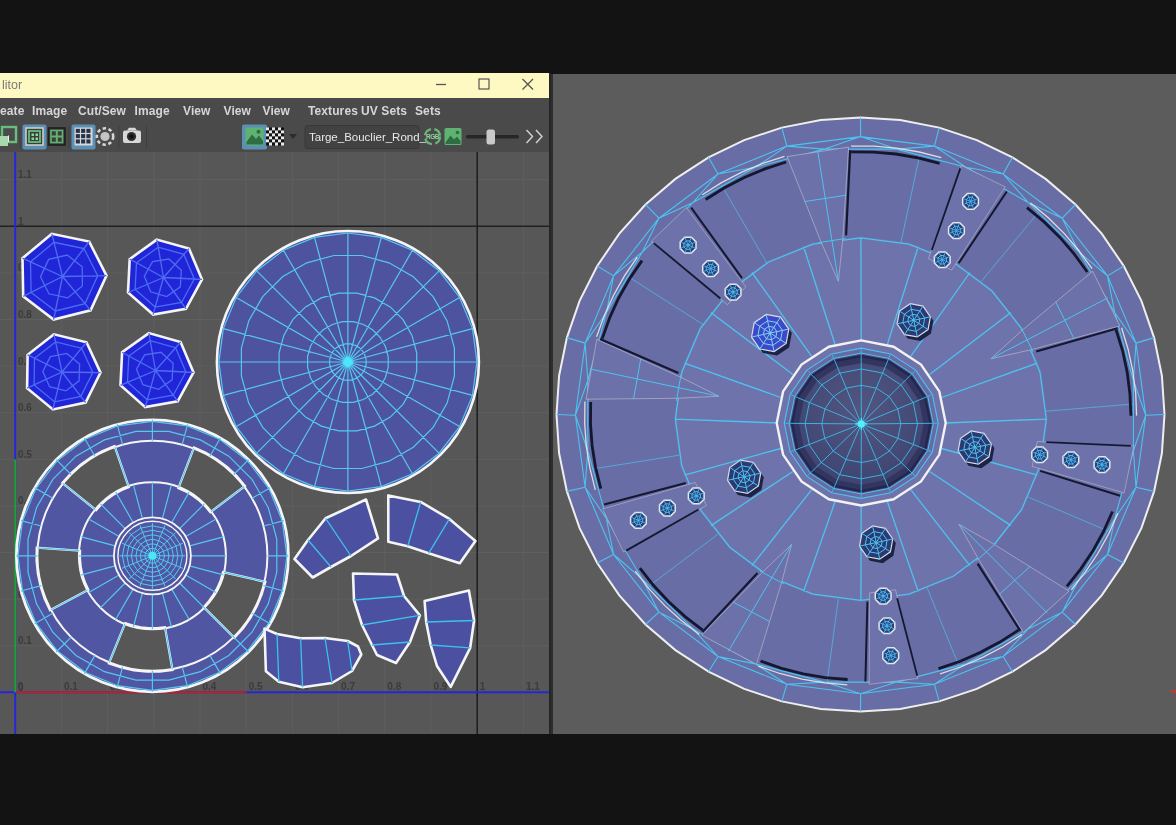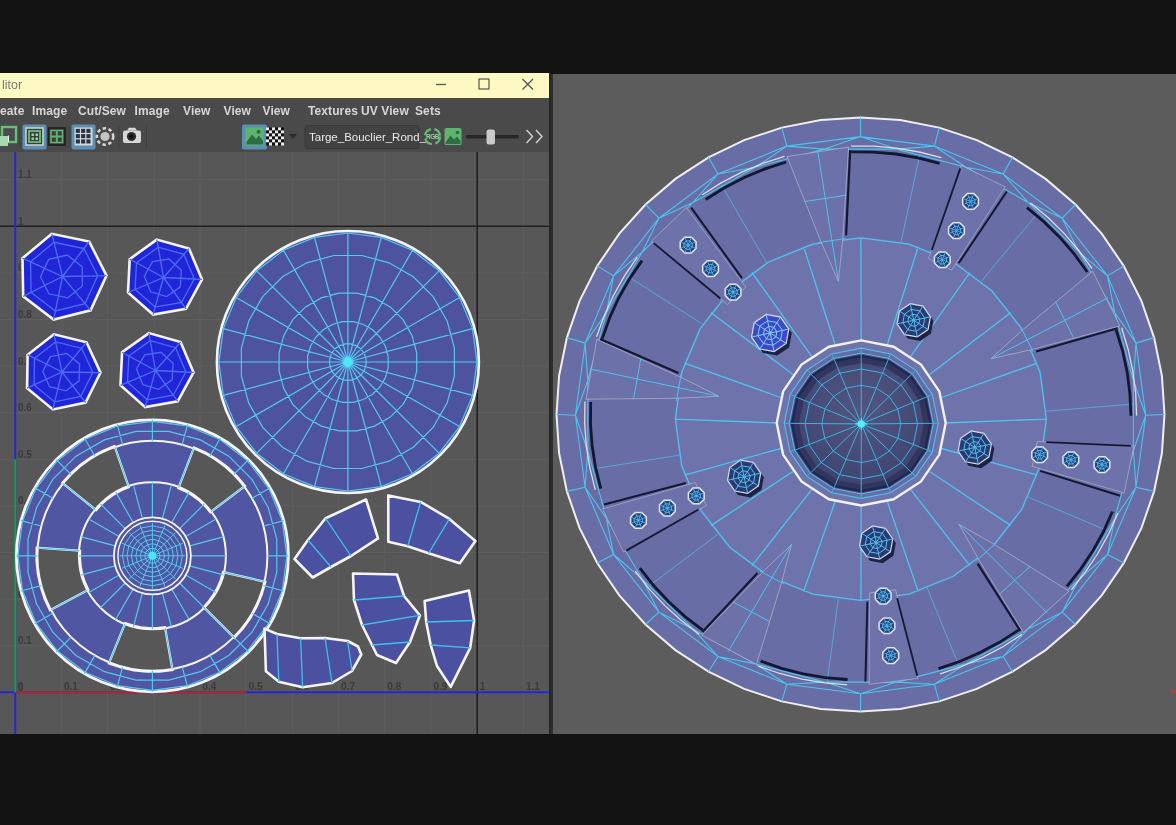--- a/index.html
+++ b/index.html
@@ -260,21 +260,21 @@
   </div>
   <div id="menu">
       <span style="position:absolute;left:0px;top:0">eate</span>
       <span style="position:absolute;left:32px;top:0">Image</span>
       <span style="position:absolute;left:78px;top:0">Cut/Sew</span>
       <span style="position:absolute;left:134.5px;top:0">Image</span>
       <span style="position:absolute;left:183px;top:0">View</span>
       <span style="position:absolute;left:223.5px;top:0">View</span>
       <span style="position:absolute;left:262.5px;top:0">View</span>
       <span style="position:absolute;left:308px;top:0">Textures</span>
-      <span style="position:absolute;left:361px;top:0">UV View</span>
+      <span style="position:absolute;left:361px;top:0">UV Sets</span>
       <span style="position:absolute;left:415px;top:0">Sets</span>
     </div>
 </div>
 <svg width="549" height="30" viewBox="0 0 549 30" style="position:absolute;left:0;top:122px">
     <rect width="549" height="30" fill="#4a4a4a"></rect>
     <rect x="19.5" y="4" width="1" height="22" fill="#3e3e3e"></rect>
     <rect x="68.5" y="4" width="1" height="22" fill="#3e3e3e"></rect>
     <rect x="118.5" y="4" width="1" height="22" fill="#3e3e3e"></rect>
     <rect x="146" y="4" width="1" height="22" fill="#3e3e3e"></rect>
     <rect x="2" y="5" width="14" height="15" fill="none" stroke="#69bd7a" stroke-width="2.4"></rect>

